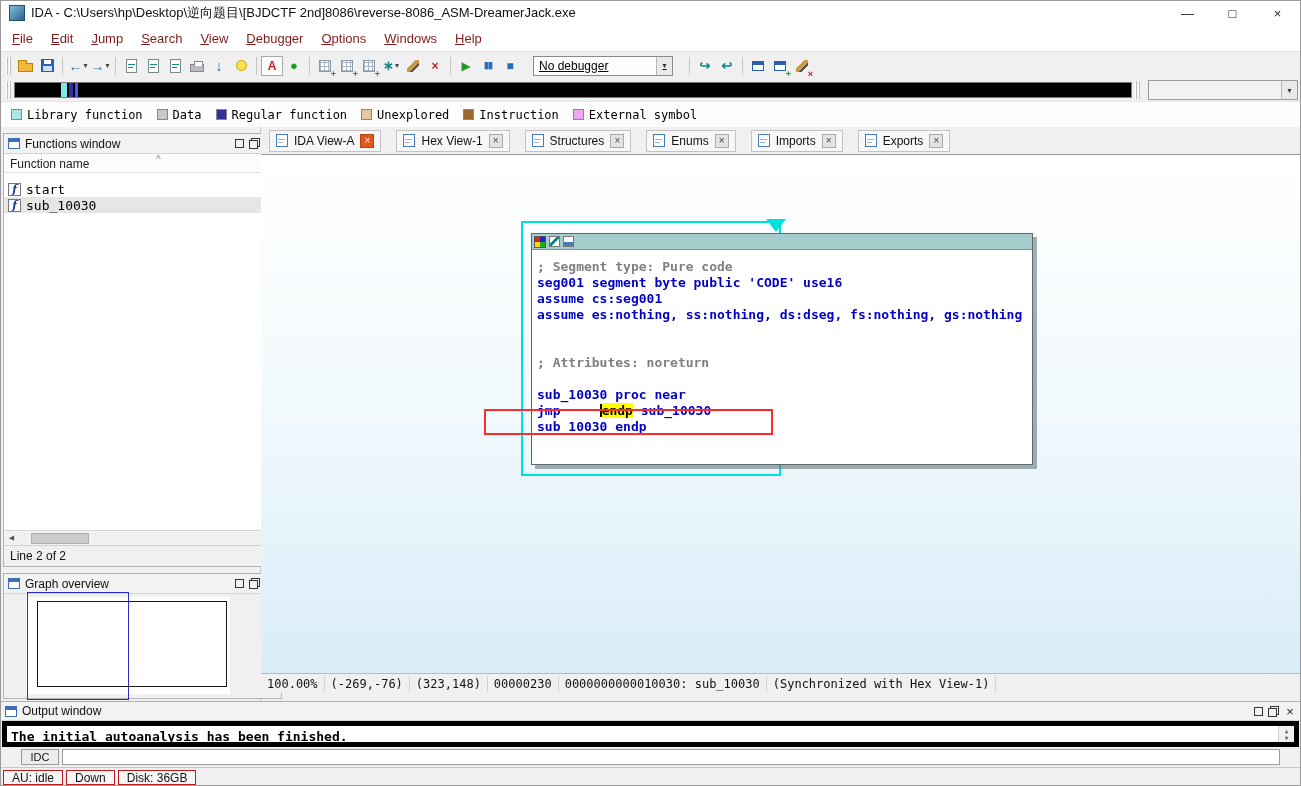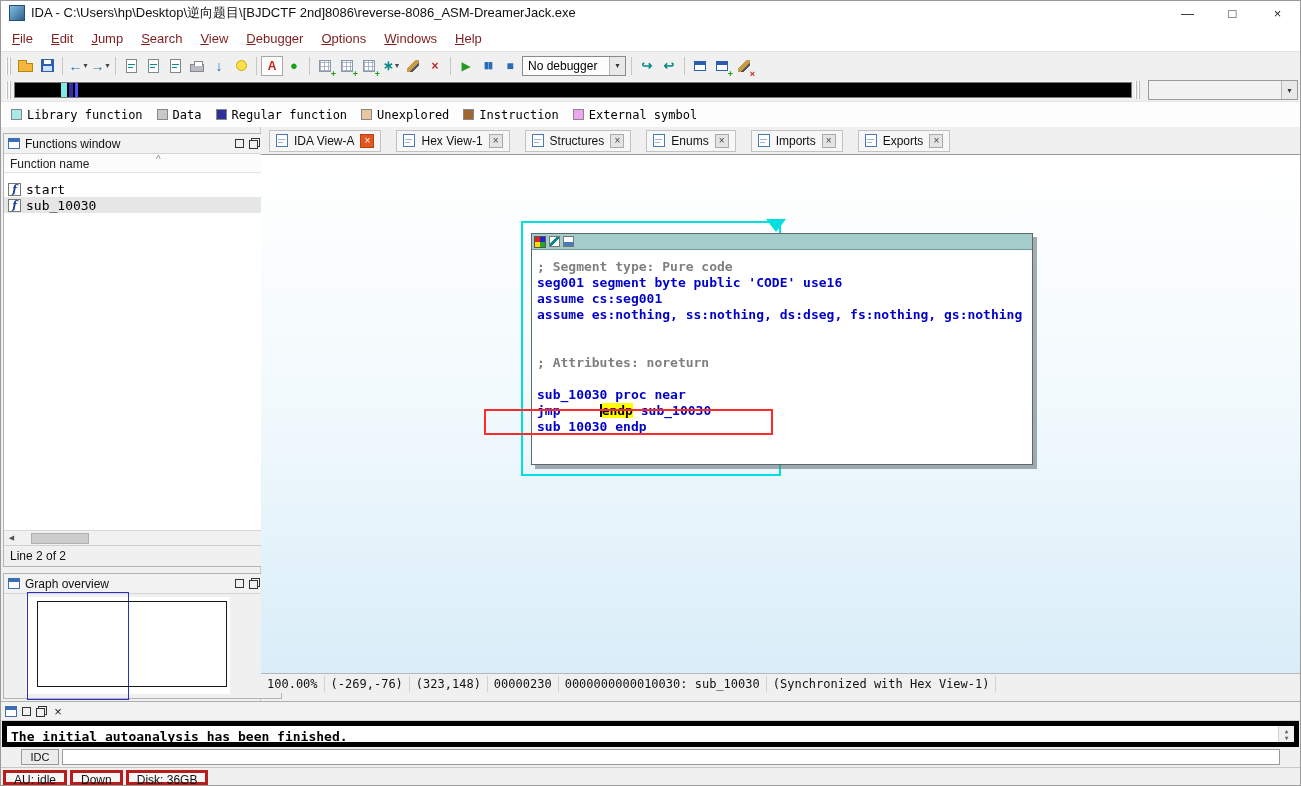--- a/index.html
+++ b/index.html
@@ -41,21 +41,21 @@
   .ic-disk::before { content: ""; position: absolute; top: 1px; left: 3px; width: 7px; height: 4px; background: #fff; }
   .ic-disk::after { content: ""; position: absolute; bottom: 1px; left: 2px; width: 9px; height: 5px; background: #cfe0ff; }
   .ic-page { width: 11px; height: 14px; background: #fff; border: 1px solid #7a8a8a; background-image: linear-gradient(#0d8a8a, #0d8a8a), linear-gradient(#0d8a8a, #0d8a8a); background-size: 7px 1px, 5px 1px; background-position: 1px 4px, 1px 7px; background-repeat: no-repeat; }
   .ic-printer { position: relative; width: 14px; height: 8px; background: #b8bcc2; border: 1px solid #858a90; margin-top: 4px; }
   .ic-printer::before { content: ""; position: absolute; top: -4px; left: 3px; width: 7px; height: 4px; background: #fff; border: 1px solid #858a90; border-bottom: none; }
   .ic-flash { width: 11px; height: 11px; border-radius: 50%; background: #ffe14a; border: 1px solid #c9a800; }
   .ic-grid { width: 12px; height: 12px; background: #fff; border: 1px solid #8899aa; background-image: repeating-linear-gradient(0deg, #aab4c4 0 1px, transparent 1px 4px), repeating-linear-gradient(90deg, #aab4c4 0 1px, transparent 1px 4px); }
   .ic-pencil { width: 12px; height: 12px; background: linear-gradient(135deg, transparent 35%, #c79b4a 35% 62%, #555 62% 72%, transparent 72%); }
   .ic-win { position: relative; width: 12px; height: 10px; border: 1px solid #2a5fae; background: #fff; }
   .ic-win::before { content: ""; position: absolute; left: 0; top: 0; right: 0; height: 3px; background: #2a5fae; }
-  .combo { width: 104px; height: 20px; background: #fdfdfd; border: 1px solid #8a8a8a; display: flex; align-items: center; margin: 0 1px; }
+  .combo { width: 140px; height: 20px; background: #fdfdfd; border: 1px solid #8a8a8a; display: flex; align-items: center; margin: 0 12px; text-decoration: underline; }
   .combo-text { flex: 1; font-size: 12px; padding-left: 5px; }
   .combo-btn { width: 16px; height: 18px; background: #e9e9e9; border-left: 1px solid #b8b8b8; font-size: 8px; color: #333; display: flex; align-items: center; justify-content: center; }
 
   
   #navrow { position: absolute; left: 0; top: 78px; width: 100%; height: 22px; background: #f0f0f0; display: flex; align-items: center; padding: 0 2px; }
   .navband { position: relative; width: 1118px; height: 16px; background: #000; border: 1px solid #7a7a7a; }
   .sliver { position: absolute; top: 0; bottom: 0; }
   .navcombo { width: 150px; height: 20px; margin-left: auto; background: #f2f2f2; border: 1px solid #9a9a9a; display: flex; align-items: center; justify-content: flex-end; }
 
   
@@ -132,21 +132,21 @@
   #outputwin { position: absolute; left: 0; top: 700px; width: 100%; height: 66px; background: #f0f0f0; border-top: 1px solid #b0b0b0; }
   .out-title { height: 19px; background: #f2f2f2; border-bottom: 1px solid #d5d5d5; display: flex; align-items: center; gap: 5px; padding: 0 4px; }
   .out-content { position: relative; height: 26px; background: #fff; border: 5px solid #000000; margin: 0 1px; font: bold 13px "DejaVu Sans Mono", monospace; padding: 3px 4px; color: #000; }
   .out-scroll { position: absolute; right: 0; top: 0; bottom: 0; width: 16px; background: #f0f0f0; border-left: 1px solid #d0d0d0; display: flex; flex-direction: column; justify-content: space-between; align-items: center; font-size: 6px; color: #666; padding: 1px 0; }
   .out-cmd { height: 20px; display: flex; align-items: center; gap: 3px; padding: 1px 20px; }
   .idc-btn { width: 38px; height: 16px; background: #ececec; border: 1px solid #9a9a9a; font-size: 11px; text-align: center; line-height: 14px; color: #111; }
   .cmd-input { flex: 1; height: 16px; background: #fff; border: 1px solid #9a9a9a; outline: none; font: 12px "DejaVu Sans Mono", monospace; }
 
   
   #statusbar { position: absolute; left: 0; top: 766px; width: 100%; height: 20px; background: #f0f0f0; border-top: 1px solid #c8c8c8; display: flex; gap: 3px; padding: 2px 2px; }
-  .sseg { background: #f6f6f6; border: 3px solid #b91c1c; padding: 0 8px; font-size: 12px; height: 15px; line-height: 14px; color: #111; }
+  .sseg { background: #f6f6f6; border: 1px solid #b91c1c; padding: 0 8px; font-size: 12px; height: 15px; line-height: 14px; color: #111; }
 </style>
 </head>
 <body>
 
 <div id="app">
 
   <div id="titlebar">
     <span class="app-icon"></span>
     <span id="title-text">IDA - C:\Users\hp\Desktop\逆向题目\[BJDCTF 2nd]8086\reverse-8086_ASM-DreamerJack.exe</span>
     <span class="wbtn">—</span>
@@ -429,20 +429,21 @@
         <span class="seg">00000230</span>
         <span class="seg">0000000000010030: sub_10030</span>
         <span class="seg">(Synchronized with Hex View-1)</span>
       </div>
     </div>
   </div>
 
   <div id="outputwin">
     <div class="out-title">
       <span class="ic-dockwin"></span>
+      <span class="dock-title-text">Output window</span>
       <span class="ti-restore"></span>
       <span class="ti-float"></span>
       <span class="ti-close">×</span>
     </div>
     <div class="out-content">
       <span>The initial autoanalysis has been finished.</span>
       <span class="out-scroll">
         <span>▲</span>
         <span>▼</span>
       </span>

